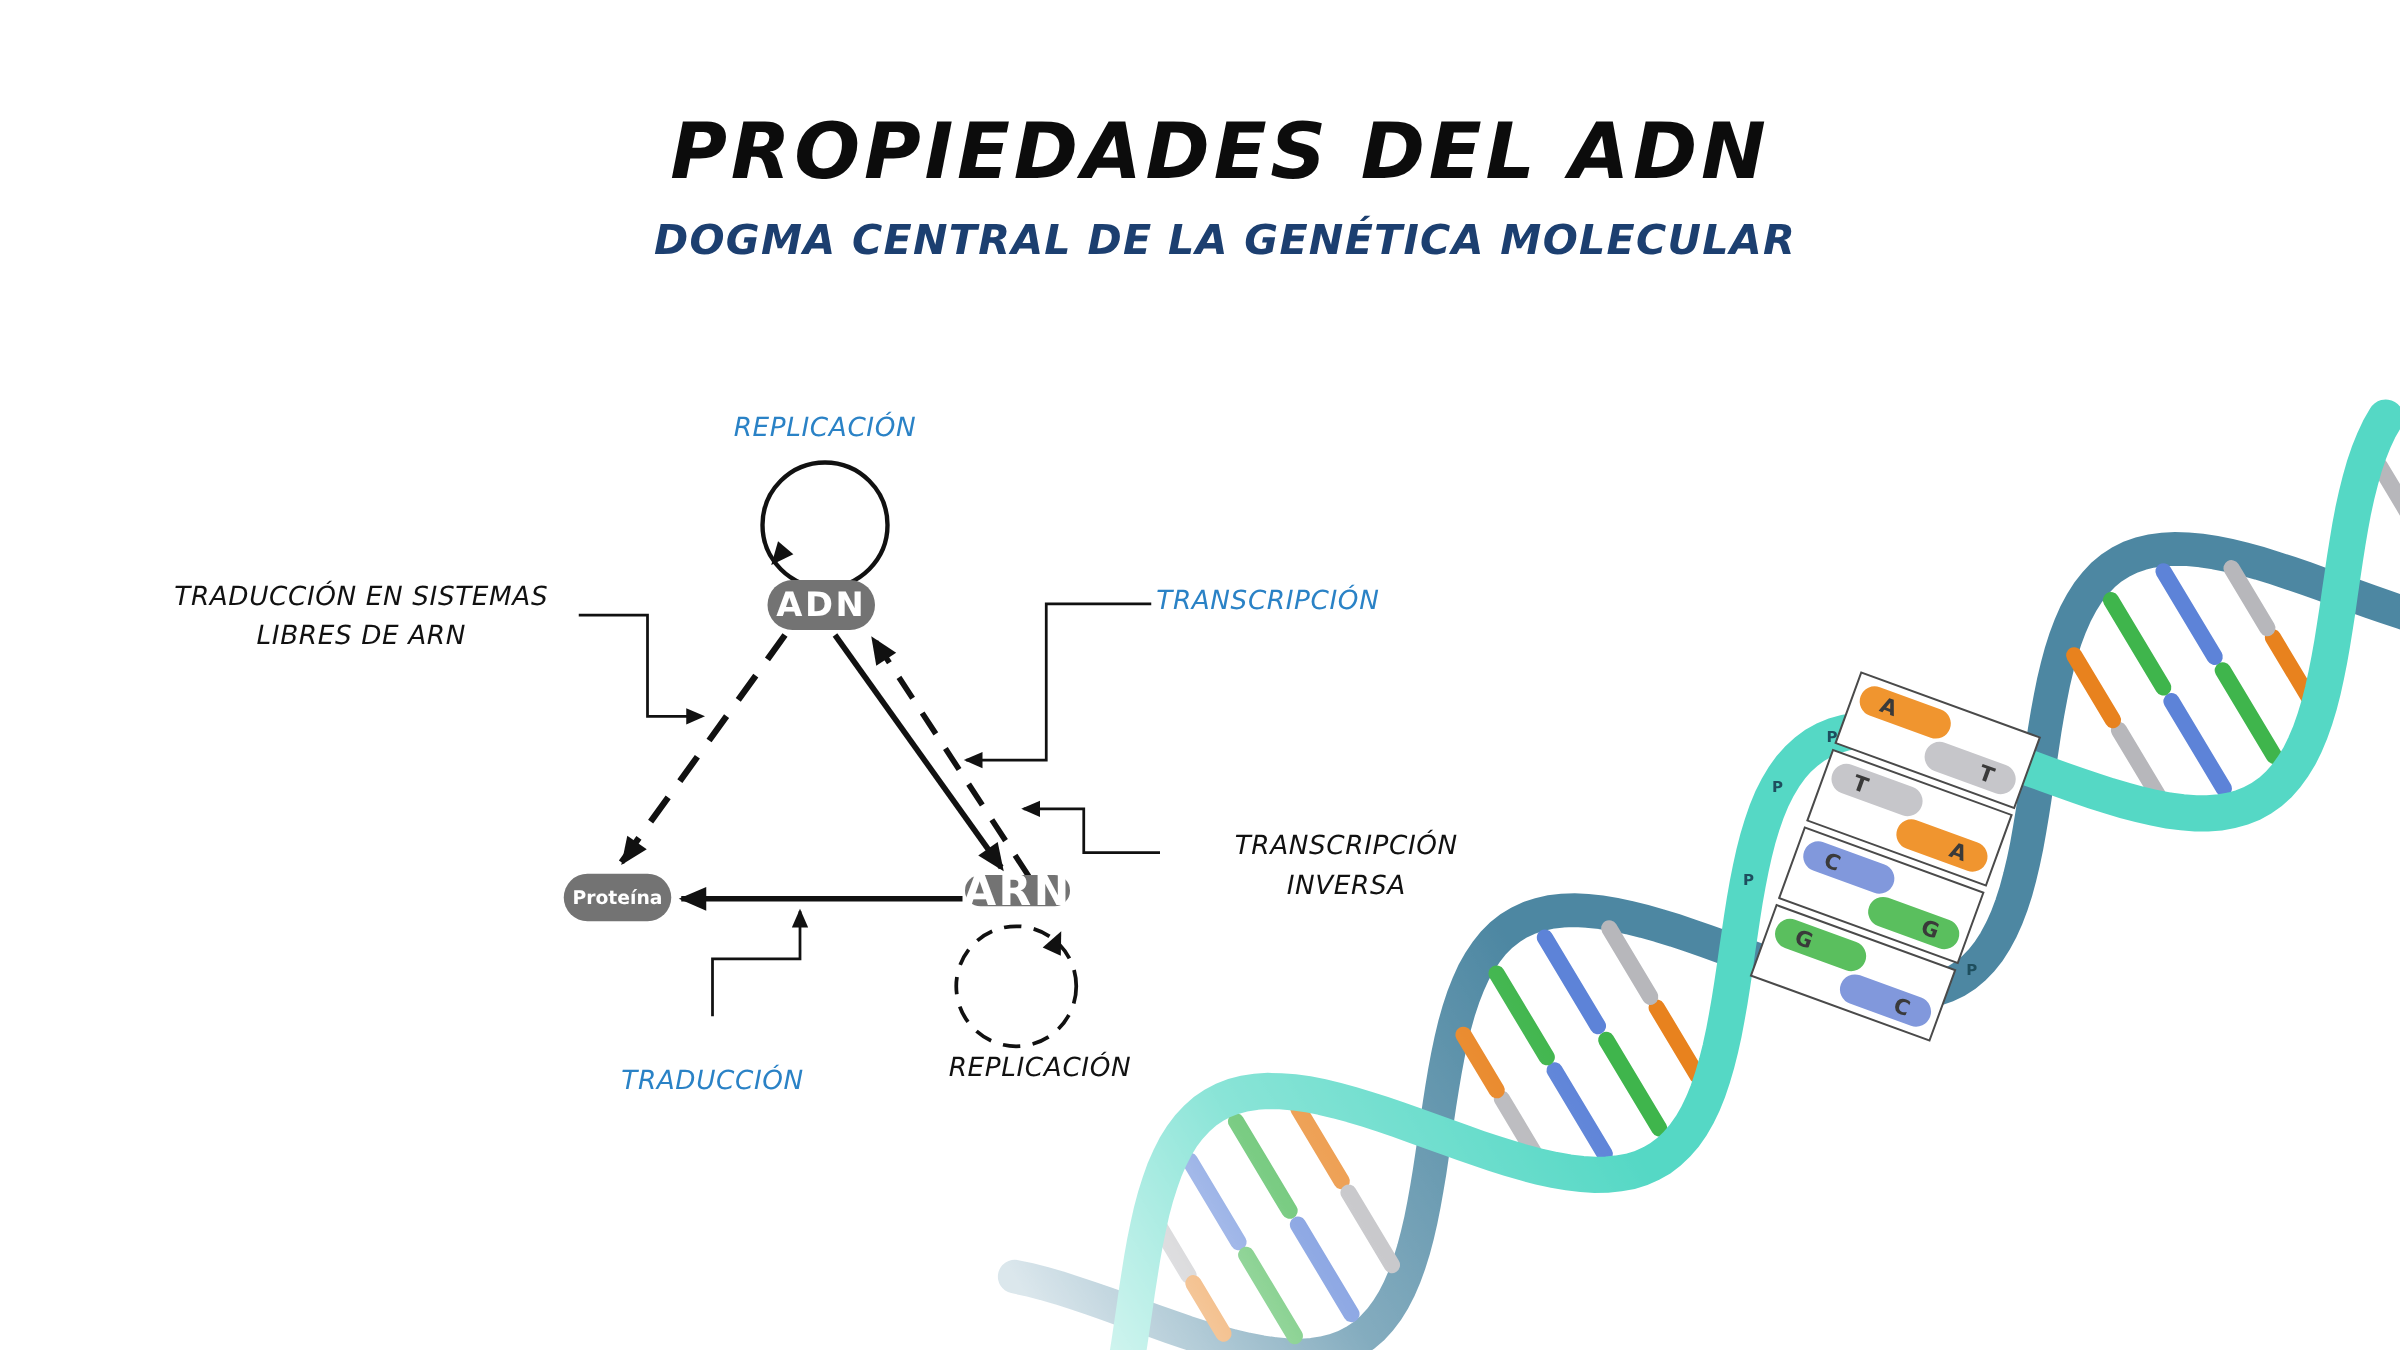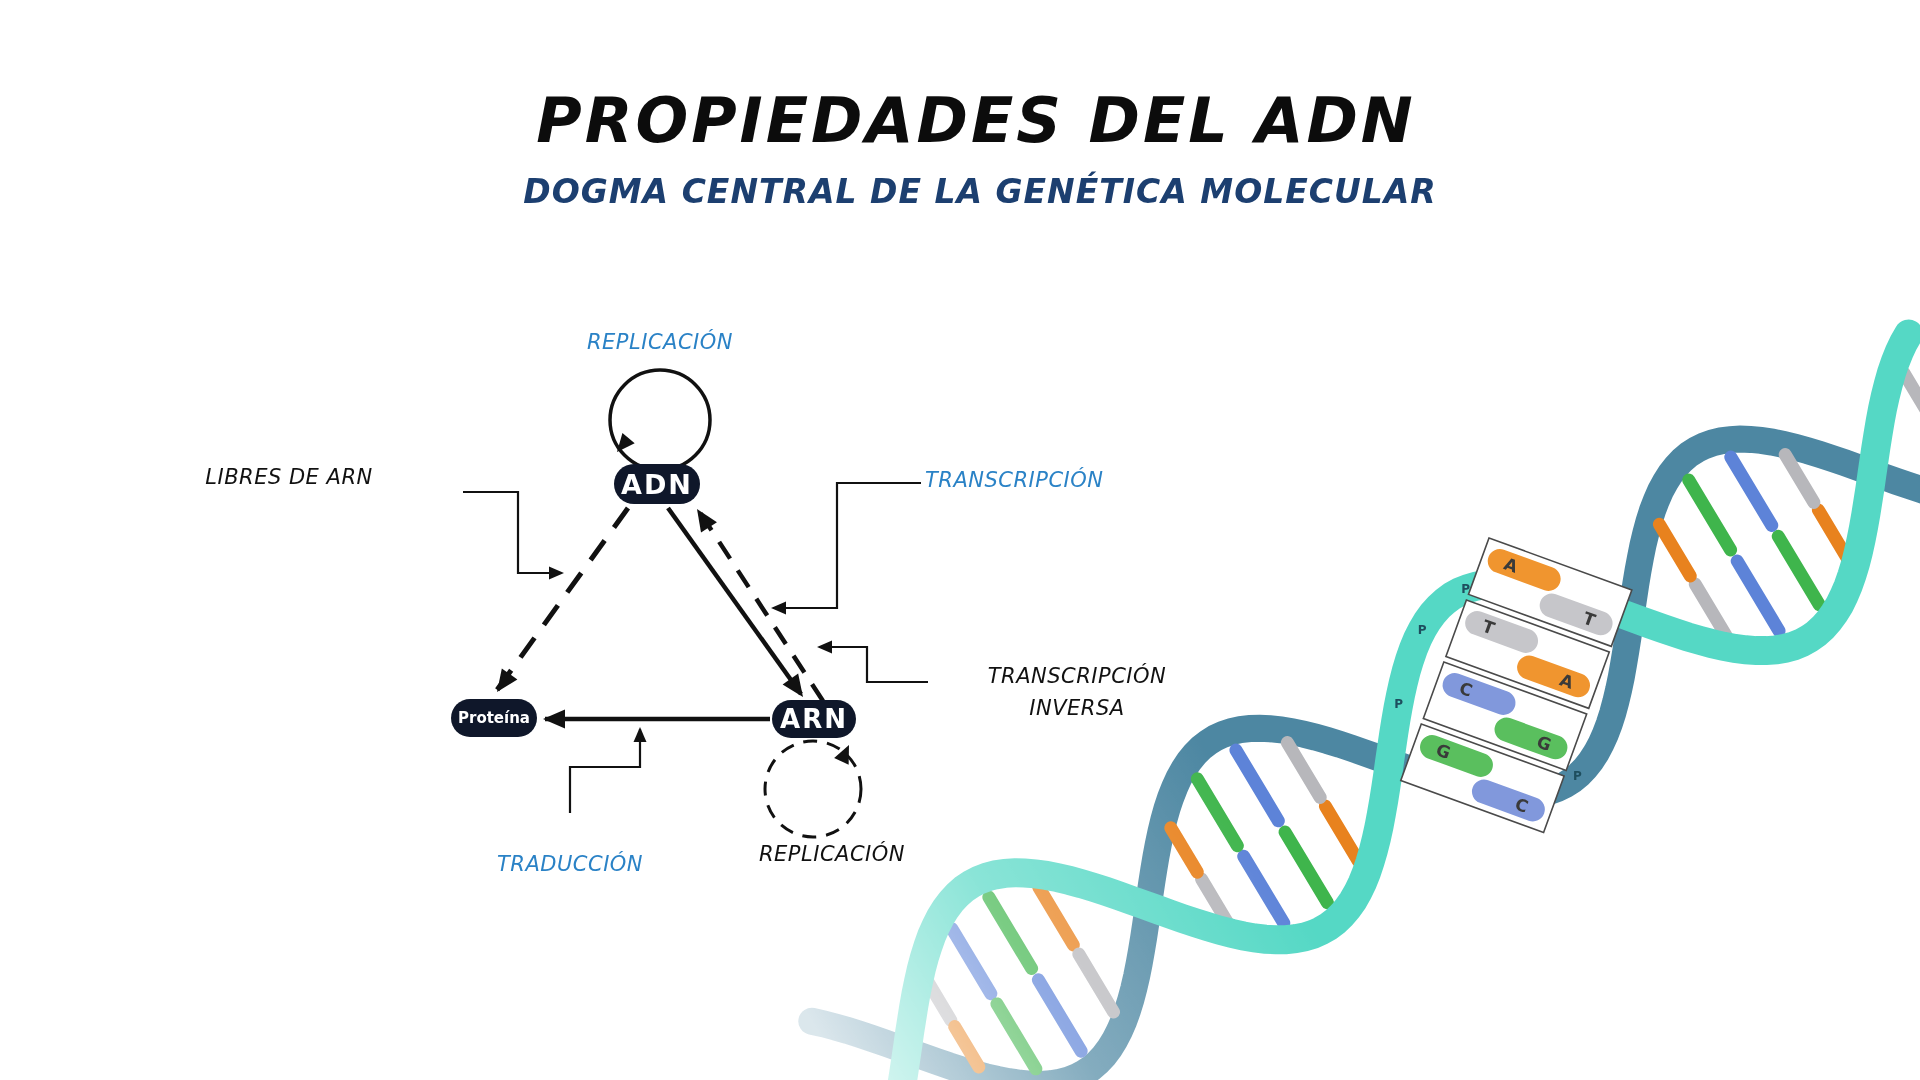--- a/index.html
+++ b/index.html
@@ -15,24 +15,24 @@
        color:#111;font-size:21px;white-space:nowrap;z-index:3;}
   .lbl.blue{color:#2a82c6;}
   .lbl.center{text-align:center;white-space:normal;}
   #lbl-replicacion-top{left:520px;top:330px;width:280px;}
   #lbl-traduccion-libre{left:108px;top:462px;width:362px;line-height:31px;}
   #lbl-transcripcion{left:925px;top:468px;}
   #lbl-transcripcion-inversa{left:968px;top:660px;width:218px;line-height:32px;}
   #lbl-traduccion{left:497px;top:812px;margin-top:40px;}
   #lbl-replicacion-arn{left:717px;top:842px;width:230px;}
   
-  .node{position:absolute;background:#0f172a;color:#ffffff;font-weight:bold;
+  .node{position:absolute;background:#737373;color:#ffffff;font-weight:bold;
         display:flex;align-items:center;justify-content:center;border-radius:20px;z-index:3;}
   #node-adn{left:614px;top:464px;width:86px;height:40px;font-size:27px;letter-spacing:2px;}
-  #node-arn{left:772px;top:700px;width:84px;height:38px;font-size:26px;letter-spacing:2px;}
+  #node-arn{left:772px;top:700px;width:84px;height:25px;font-size:34px;letter-spacing:2px;}
   #node-proteina{left:451px;top:699px;width:86px;height:38px;font-size:15px;}
   
   #dogma-svg{position:absolute;left:0;top:0;z-index:2;}
   #helix-svg{position:absolute;left:780px;top:150px;z-index:1;}
   #dogma-svg .stroke{stroke:#111;fill:none;}
   #dogma-svg .head{fill:#111;stroke:none;}
   .bp-box{fill:#ffffff;stroke:#4a4a4a;stroke-width:1.6;}
   .bp-letter{font-family:"DejaVu Sans",sans-serif;font-weight:bold;font-size:17px;
              fill:#3a3a3a;text-anchor:middle;}
 </style>
@@ -155,20 +155,21 @@
         <rect class="pill" x="70" y="30" width="76" height="24" rx="12" fill="#8198dc"></rect>
         <text class="bp-letter" x="30" y="24">G</text>
         <text class="bp-letter" x="122" y="48">C</text>
       </g>
     </g>
   </svg>
 
   <div id="lbl-replicacion-top" class="lbl blue center">REPLICACIÓN</div>
 
   <div id="lbl-traduccion-libre" class="lbl center">
+    <div>TRADUCCIÓN EN SISTEMAS</div>
     <div>LIBRES DE ARN</div>
   </div>
 
   <div id="lbl-transcripcion" class="lbl blue">TRANSCRIPCIÓN</div>
 
   <div id="lbl-transcripcion-inversa" class="lbl center">
     <div>TRANSCRIPCIÓN</div>
     <div>INVERSA</div>
   </div>
 

